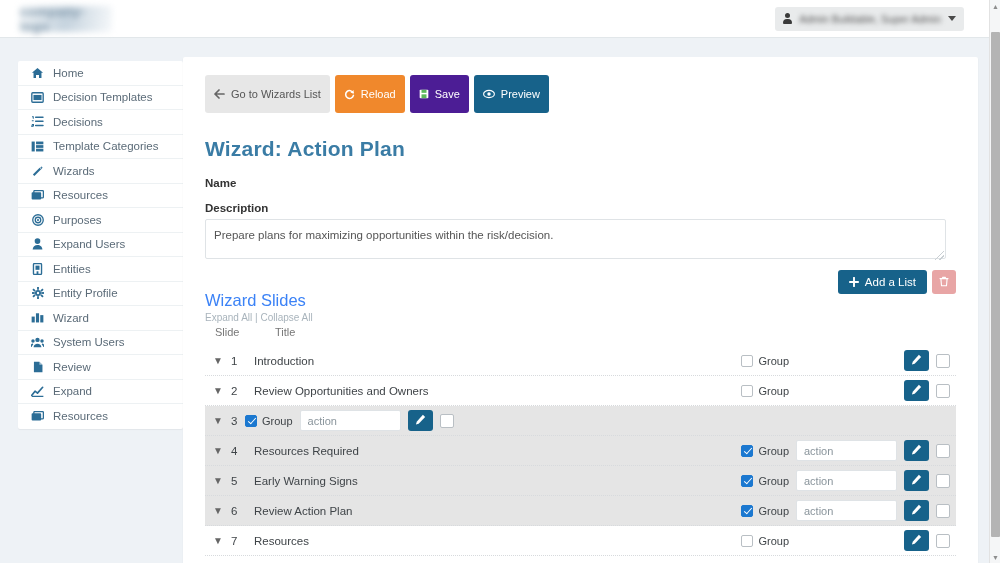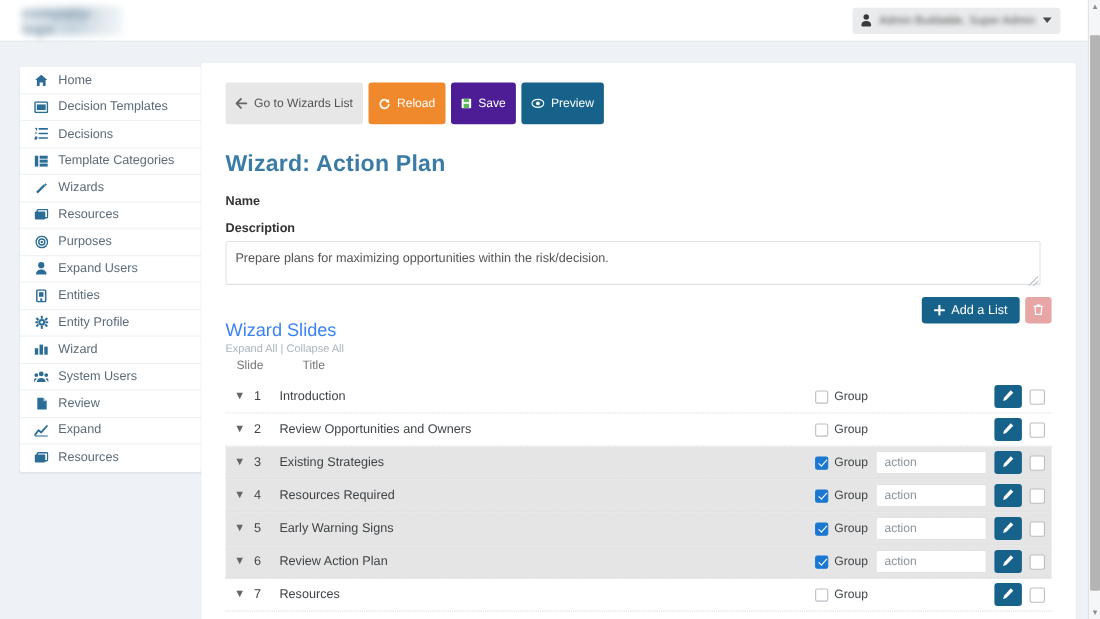--- a/index.html
+++ b/index.html
@@ -487,21 +487,20 @@
                 <span><svg width="11" height="11" viewBox="0 0 12 12">
                     <path d="M8.6.9 11.1 3.4 4 10.5 1 11.4l.9-3z" fill="#fff"></path>
                   </svg></span>
               </button>
               <span class="sel-chk"></span>
             </span>
           </div>
           <div class="slide-row shaded">
             <span class="chevron">▼</span>
             <span class="slide-num">3</span>
-            <span class="slide-title">Existing Strategies</span>
             <span class="row-right">
               <span class="grp-box">
                 <span class="chk on"></span>
                 <span class="grp-label">Group</span>
               </span>
               <input class="action-input" placeholder="action" style="">
               <button class="btn-edit">
                 <span><svg width="11" height="11" viewBox="0 0 12 12">
                     <path d="M8.6.9 11.1 3.4 4 10.5 1 11.4l.9-3z" fill="#fff"></path>
                   </svg></span>

